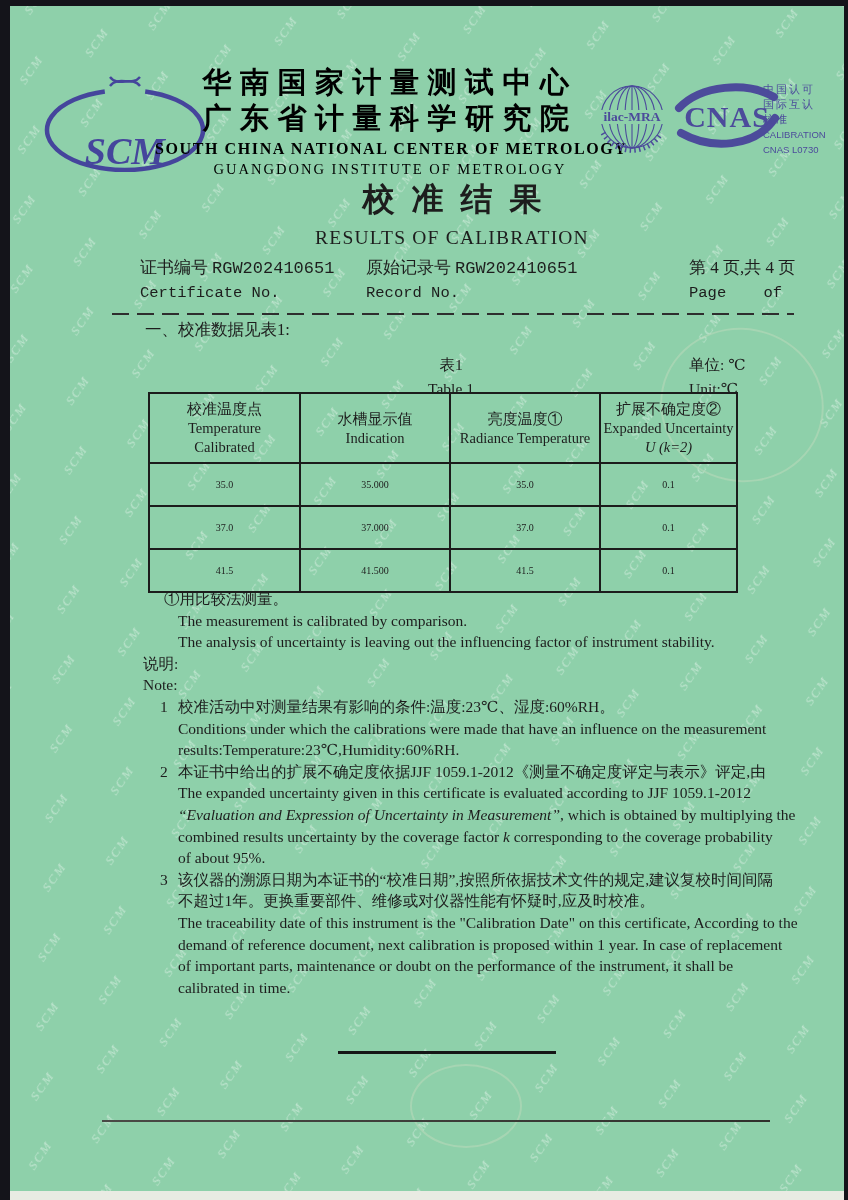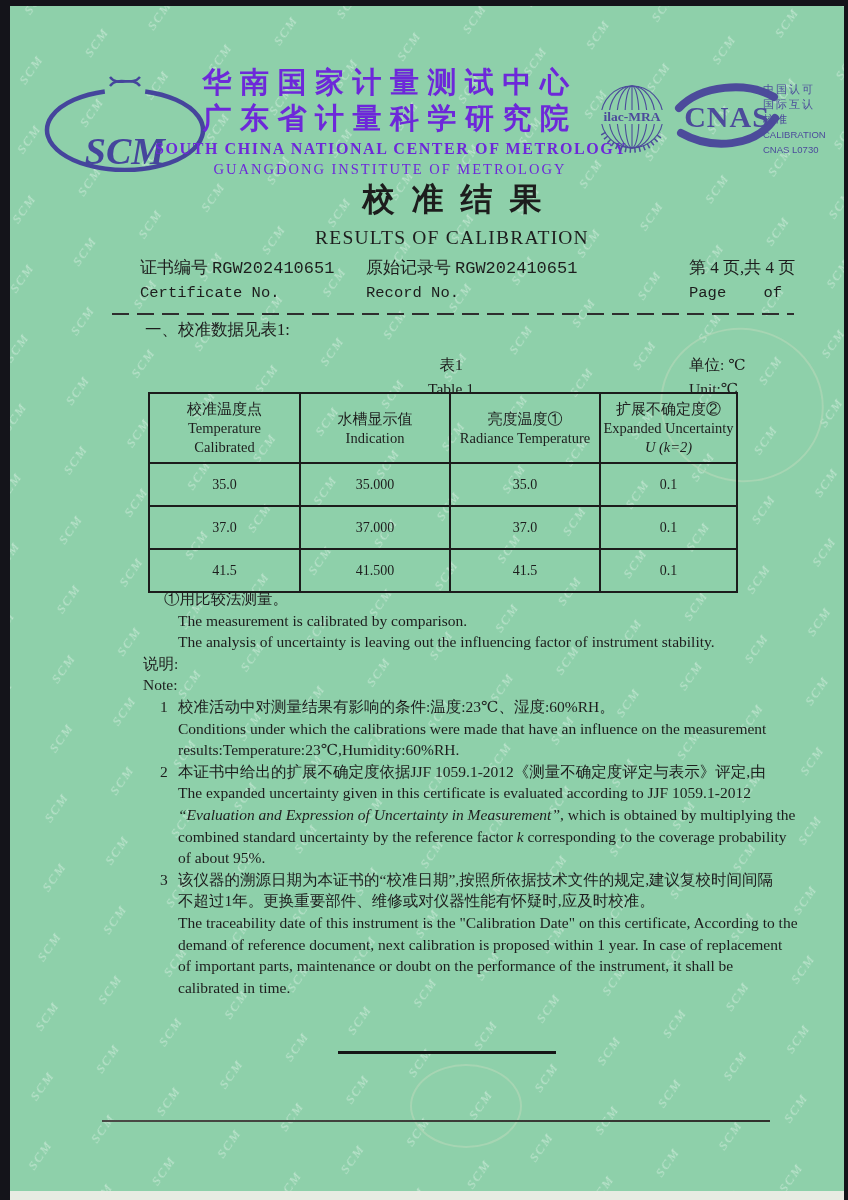--- a/index.html
+++ b/index.html
@@ -12,21 +12,21 @@
   .page{
     position:absolute;left:10px;top:6px;width:834px;height:1185px;
     background:#8ed0aa;overflow:hidden;
   }
   .bottom-strip{position:absolute;left:10px;bottom:0;width:834px;height:9px;background:#e9ebe3;}
   svg text{font-family:"Liberation Serif","DejaVu Serif",serif;}
   .wm{position:absolute;left:0;top:0;pointer-events:none;}
 
   
   .scm-logo{position:absolute;left:30px;top:66px;}
-  .org{position:absolute;left:145px;top:58px;width:470px;text-align:center;color:#6d28d9;}
+  .org{position:absolute;left:145px;top:58px;width:470px;text-align:center;color:#000000;}
   .org .zh{font-size:29px;font-weight:700;letter-spacing:8.5px;line-height:36px;white-space:nowrap;}
   .org .en1{font-size:16px;font-weight:700;letter-spacing:1.6px;margin-top:4px;white-space:nowrap;}
   .org .en2{font-size:14.5px;font-weight:400;letter-spacing:2px;margin-top:3px;white-space:nowrap;}
   .ilac-logo{position:absolute;left:588px;top:78px;}
   .cnas-logo{position:absolute;left:663px;top:76px;}
   .accred{position:absolute;left:753px;top:76px;width:76px;color:#4c4b9b;line-height:15px;}
   .accred .zh{font-size:11px;letter-spacing:2px;}
   .accred .en{font-size:9.5px;font-family:"Liberation Sans","DejaVu Sans",sans-serif;letter-spacing:0;}
 
   
@@ -49,21 +49,21 @@
   .sec-zh{position:absolute;left:135px;top:313px;font-size:16.5px;}
   .sec-en{position:absolute;left:165px;top:337px;font-size:15.5px;}
 
   .caption{position:absolute;left:391px;top:347px;width:100px;text-align:center;font-size:15.5px;line-height:24px;}
   .unit{position:absolute;left:679px;top:347px;font-size:15.5px;line-height:24px;}
 
   
   table.cal{position:absolute;left:138px;top:386px;border-collapse:collapse;table-layout:fixed;}
   table.cal th,table.cal td{border:2px solid #1c1c1c;text-align:center;vertical-align:middle;padding:0;}
   table.cal th{height:68px;font-weight:normal;}
-  table.cal td{height:41px;font-size:14px;}
+  table.cal td{height:41px;font-size:10px;}
   .th-zh{display:block;font-size:15px;line-height:20px;}
   .th-en{display:block;font-size:14.5px;line-height:19px;}
   .it{font-style:italic;}
 
   
   .notes-flow{position:absolute;left:133px;top:582px;width:668px;font-size:15.5px;}
   .ln{line-height:21.6px;height:21.6px;white-space:nowrap;position:relative;}
   .pad-a{padding-left:21px;}
   .pad-b{padding-left:35px;}
   .nnum{position:absolute;left:17px;top:0;}
@@ -242,21 +242,21 @@
     <div class="ln pad-b">results:Temperature:23℃,Humidity:60%RH.</div>
 
     <div class="ln pad-b">
       <span class="nnum">2</span><span>本证书中给出的扩展不确定度依据JJF 1059.1-2012《测量不确定度评定与表示》评定,由</span>
     </div>
     <div class="ln pad-b">The expanded uncertainty given in this certificate is evaluated according to JJF 1059.1-2012</div>
     <div class="ln pad-b">
       <span class="it">“Evaluation and Expression of Uncertainty in Measurement”</span><span>, which is obtained by multiplying the</span>
     </div>
     <div class="ln pad-b">
-      <span>combined standard uncertainty by the reference factor </span><span class="it">k</span><span> corresponding to the coverage probability</span>
+      <span>combined results uncertainty by the coverage factor </span><span class="it">k</span><span> corresponding to the coverage probability</span>
     </div>
     <div class="ln pad-b">of about 95%.</div>
 
     <div class="ln pad-b">
       <span class="nnum">3</span><span>该仪器的溯源日期为本证书的“校准日期”,按照所依据技术文件的规定,建议复校时间间隔</span>
     </div>
     <div class="ln pad-b">不超过1年。更换重要部件、维修或对仪器性能有怀疑时,应及时校准。</div>
     <div class="ln pad-b">The traceability date of this instrument is the "Calibration Date" on this certificate, According to the</div>
     <div class="ln pad-b">demand of reference document, next calibration is proposed within 1 year. In case  of replacement</div>
     <div class="ln pad-b">of important parts, maintenance or doubt on the performance of the instrument, it shall be</div>

